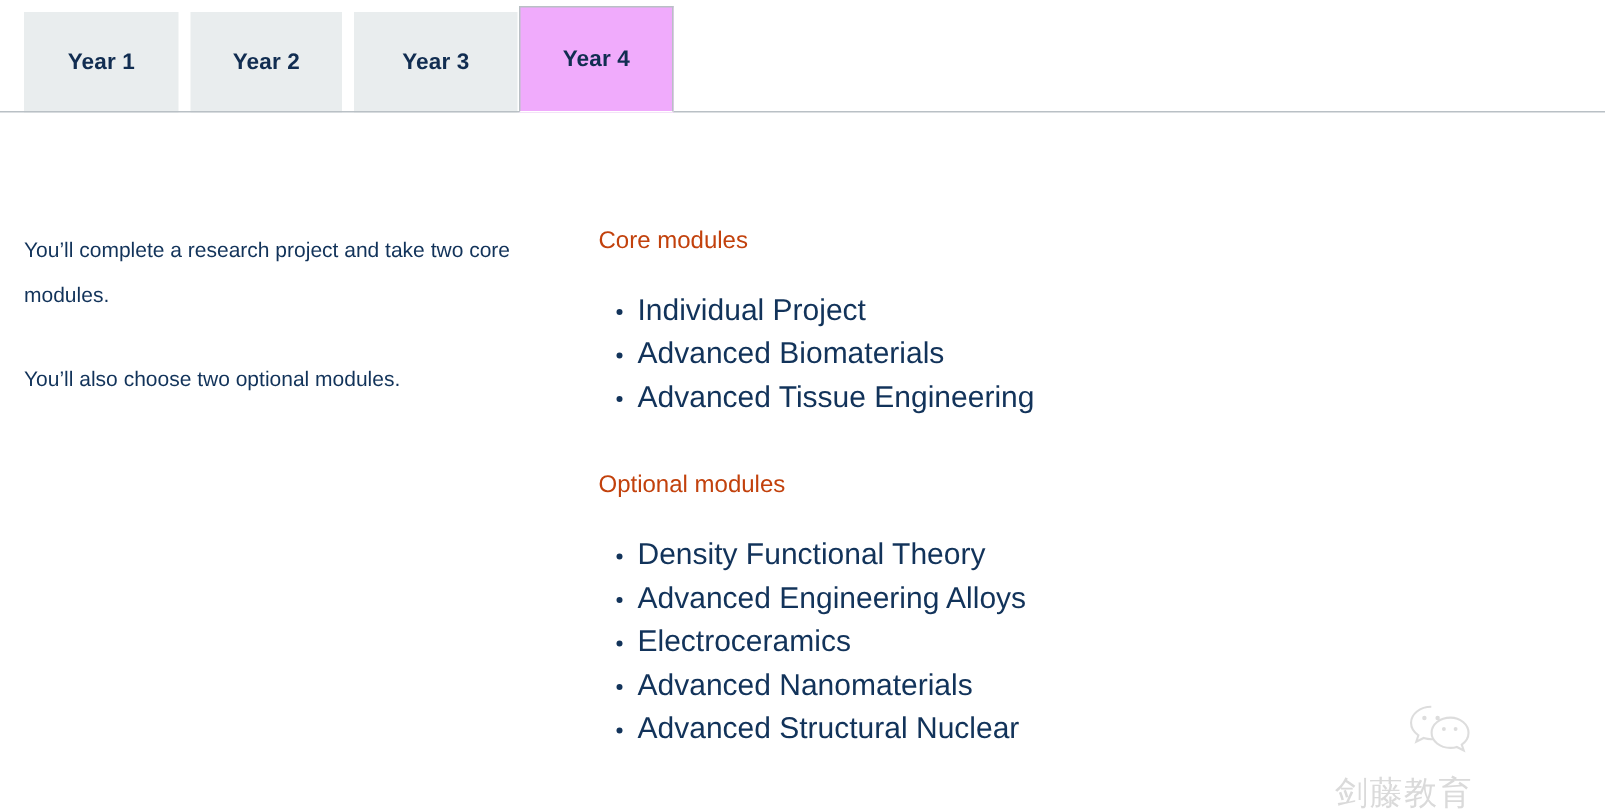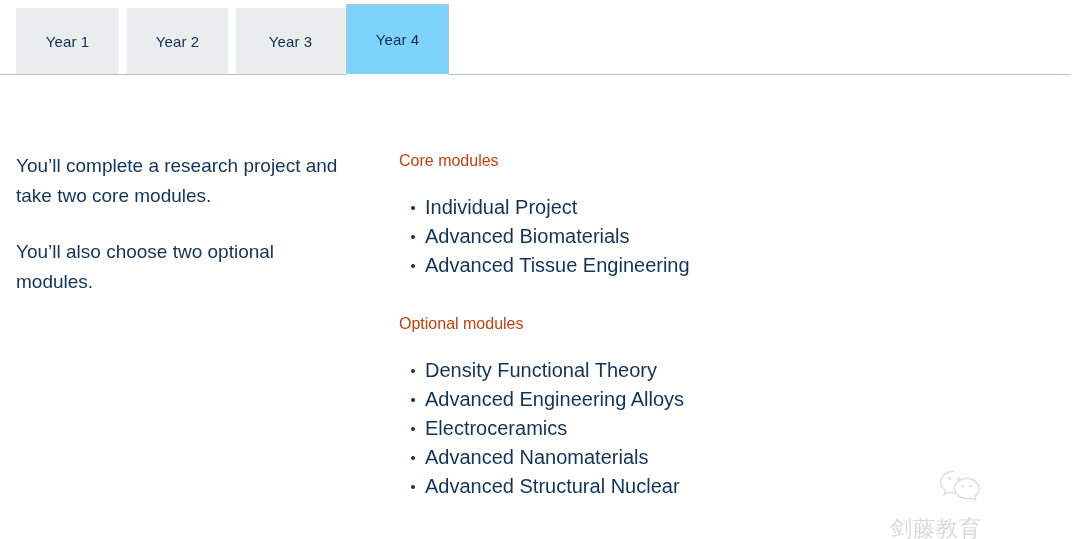--- a/index.html
+++ b/index.html
@@ -35,32 +35,32 @@
   }
   .tab {
     position: absolute;
     top: 8px;
     height: 67px;
     box-sizing: border-box;
     display: flex;
     align-items: center;
     justify-content: center;
     font-size: 15px;
-    font-weight: normal;
+    font-weight: bold;
     letter-spacing: 0.1px;
     color: #112d51;
     background: #e9edee;
     border: none;
     cursor: pointer;
     user-select: none;
   }
   .tab.active {
     top: 4px;
     height: 71px;
-    background: #7dd3fc;
+    background: #f0abfc;
     border: 1px solid #b9c0c5;
     border-bottom: 1px solid #ffffff;
     z-index: 3;
   }
 
   .tab-1 { left: 16px;  width: 103px; }
   .tab-2 { left: 127px; width: 101px; }
   .tab-3 { left: 236px; width: 109px; }
   .tab-4 { left: 346px; width: 103px; }
 
@@ -74,21 +74,21 @@
   }
 
   .col-left {
     position: absolute;
     left: 16px;
     top: 76px;
     width: 340px;
   }
   .col-left p {
     margin: 0 0 26px 0;
-    font-size: 19px;
+    font-size: 14px;
     line-height: 30px;
     color: #12335a;
   }
   .col-left p:last-child { margin-bottom: 0; }
 
   .col-right {
     position: absolute;
     left: 399px;
     top: 76px;
     width: 420px;

